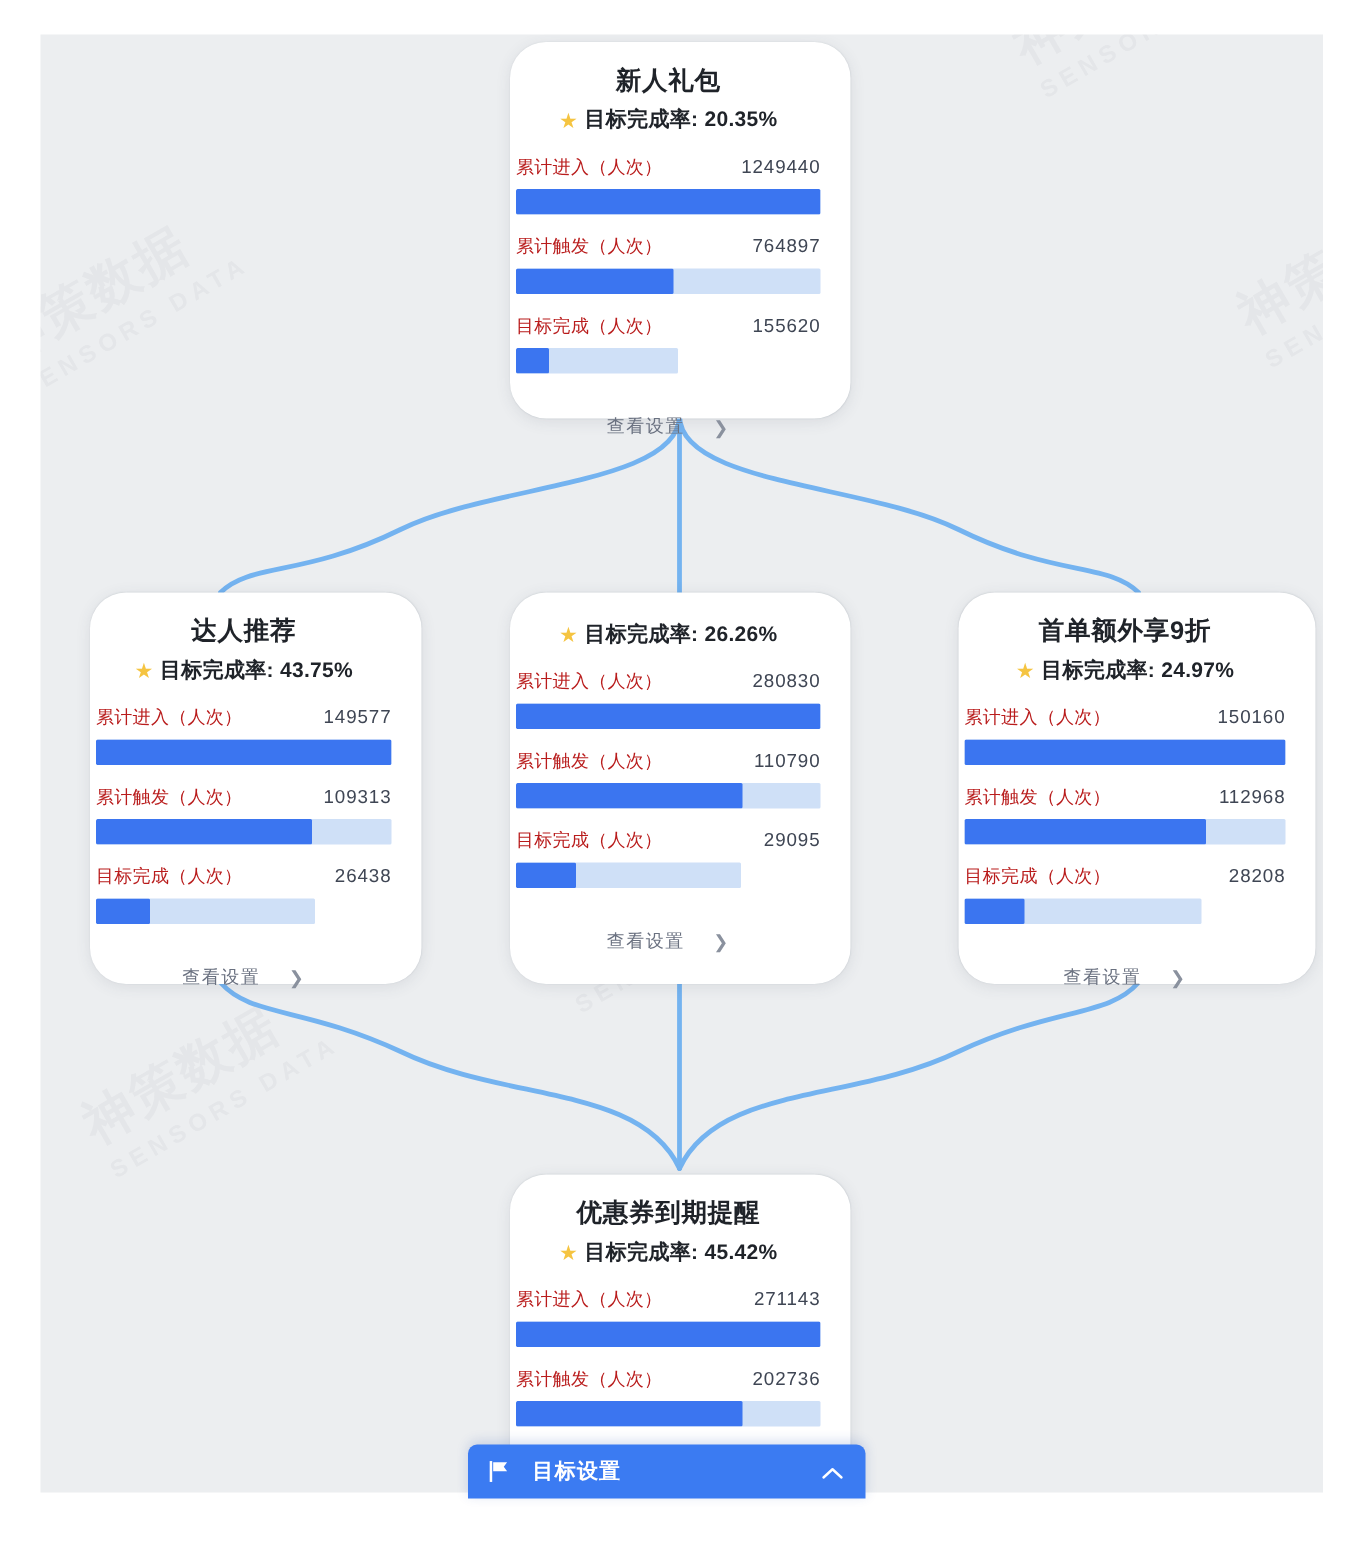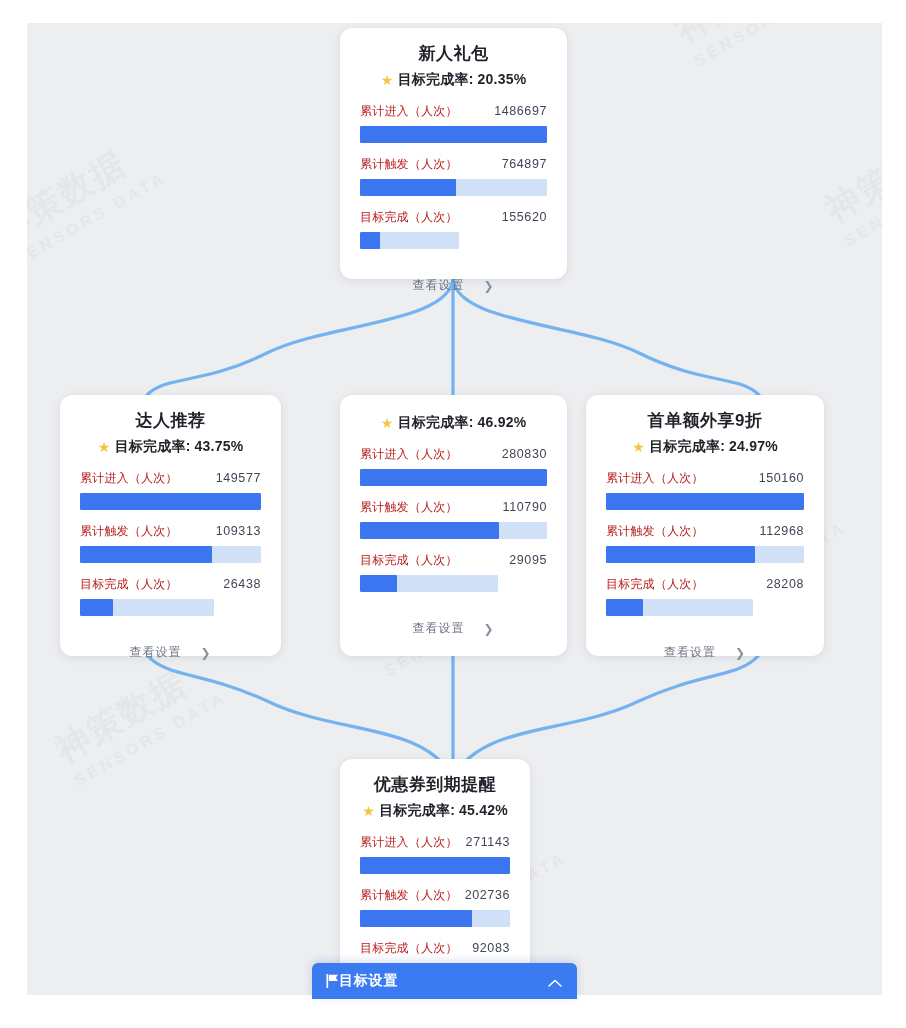--- a/index.html
+++ b/index.html
@@ -70,25 +70,25 @@
     width: 855px;
     height: 972px;
     z-index: 1;
     pointer-events: none;
   }
 
   
   .card {
     position: absolute;
     background: #ffffff;
-    border-radius: 12px;
+    border-radius: 24px;
     box-shadow: 0 2px 10px rgba(57, 70, 88, 0.10), 0 0 1px rgba(57,70,88,0.12);
     z-index: 2;
     box-sizing: border-box;
-    padding: 14px 20px 0 20px;
+    padding: 14px 20px 0 4px;
   }
   .card-title {
     font-size: 17px;
     font-weight: 700;
     color: #1f2329;
     text-align: center;
     line-height: 24px;
     letter-spacing: 0.5px;
   }
   .card-rate-row {
@@ -181,21 +181,21 @@
     align-items: center;
     justify-content: space-between;
     padding: 0 14px;
     box-sizing: border-box;
     z-index: 20;
     box-shadow: 0 -2px 8px rgba(40, 80, 170, 0.18);
   }
   .bar-left {
     display: flex;
     align-items: center;
-    gap: 0;
+    gap: 16px;
   }
   .flag-icon {
     width: 13px;
     height: 14px;
     display: inline-block;
     position: relative;
     top: 0px;
   }
   .bar-title {
     color: #ffffff;
@@ -264,21 +264,21 @@
     <div class="card" style="left:313px; top:5px; width:227px; height:251px;">
       <div class="card-title">新人礼包</div>
       <div class="card-rate-row">
         <span class="star-icon">★</span>
         <span class="card-rate-text">目标完成率: 20.35%</span>
       </div>
 
       <div class="metric">
         <div class="metric-head">
           <span class="metric-label">累计进入（人次）</span>
-          <span class="metric-value">1486697</span>
+          <span class="metric-value">1249440</span>
         </div>
         <div class="bar-track" style="width:100%;">
           <div class="bar-fill" style="width:100%;"></div>
         </div>
       </div>
 
       <div class="metric">
         <div class="metric-head">
           <span class="metric-label">累计触发（人次）</span>
           <span class="metric-value">764897</span>
@@ -347,21 +347,21 @@
         <span class="view-settings">
           <span>查看设置</span>
           <span class="chevron-right">❯</span>
         </span>
       </div>
     </div>
 
     <div class="card" style="left:313px; top:372px; width:227px; height:261px;">
       <div class="card-rate-row">
         <span class="star-icon">★</span>
-        <span class="card-rate-text">目标完成率: 46.92%</span>
+        <span class="card-rate-text">目标完成率: 26.26%</span>
       </div>
 
       <div class="metric">
         <div class="metric-head">
           <span class="metric-label">累计进入（人次）</span>
           <span class="metric-value">280830</span>
         </div>
         <div class="bar-track" style="width:100%;">
           <div class="bar-fill" style="width:100%;"></div>
         </div>
@@ -388,21 +388,21 @@
       </div>
 
       <div class="card-footer">
         <span class="view-settings">
           <span>查看设置</span>
           <span class="chevron-right">❯</span>
         </span>
       </div>
     </div>
 
-    <div class="card" style="left:559px; top:372px; width:238px; height:261px;">
+    <div class="card" style="left:612px; top:372px; width:238px; height:261px;">
       <div class="card-title">首单额外享9折</div>
       <div class="card-rate-row">
         <span class="star-icon">★</span>
         <span class="card-rate-text">目标完成率: 24.97%</span>
       </div>
 
       <div class="metric">
         <div class="metric-head">
           <span class="metric-label">累计进入（人次）</span>
           <span class="metric-value">150160</span>
@@ -433,21 +433,21 @@
       </div>
 
       <div class="card-footer">
         <span class="view-settings">
           <span>查看设置</span>
           <span class="chevron-right">❯</span>
         </span>
       </div>
     </div>
 
-    <div class="card clipped" style="left:313px; top:736px; width:190px; height:239px;">
+    <div class="card clipped" style="left:313px; top:760px; width:227px; height:239px;">
       <div class="card-title">优惠券到期提醒</div>
       <div class="card-rate-row">
         <span class="star-icon">★</span>
         <span class="card-rate-text">目标完成率: 45.42%</span>
       </div>
 
       <div class="metric">
         <div class="metric-head">
           <span class="metric-label">累计进入（人次）</span>
           <span class="metric-value">271143</span>

